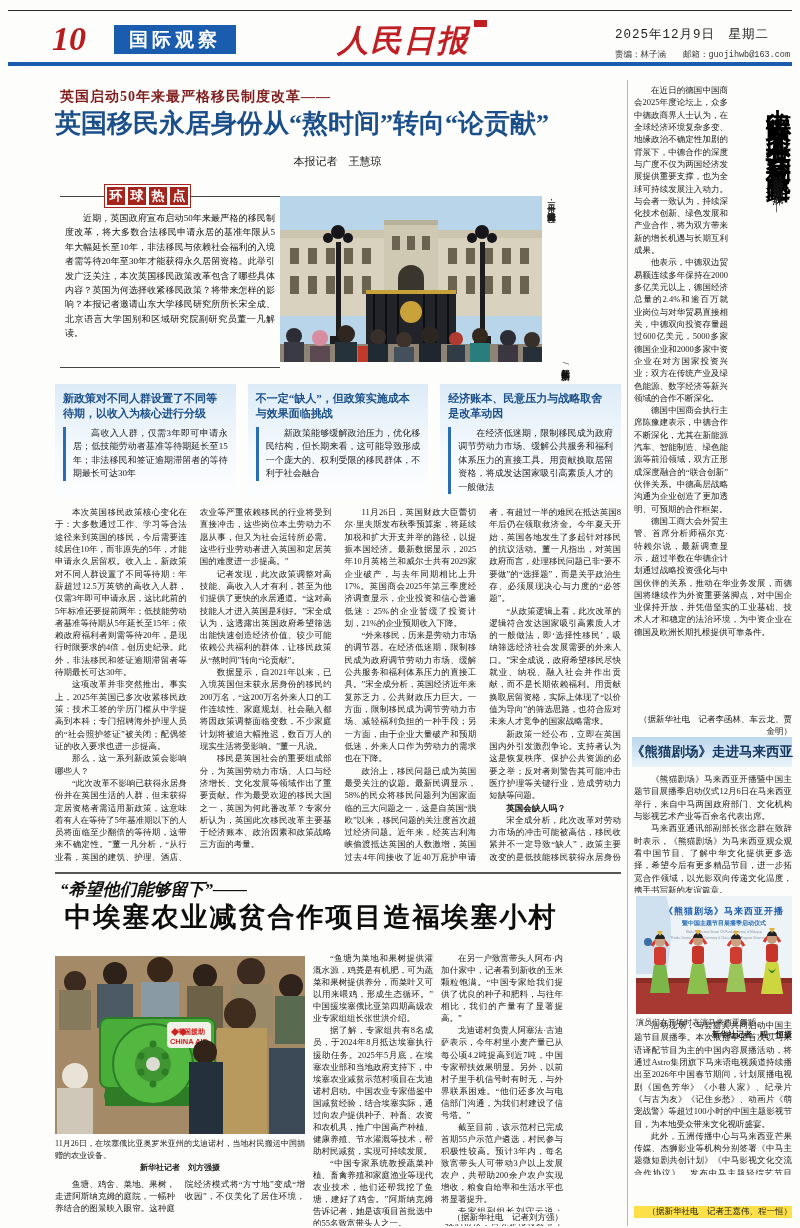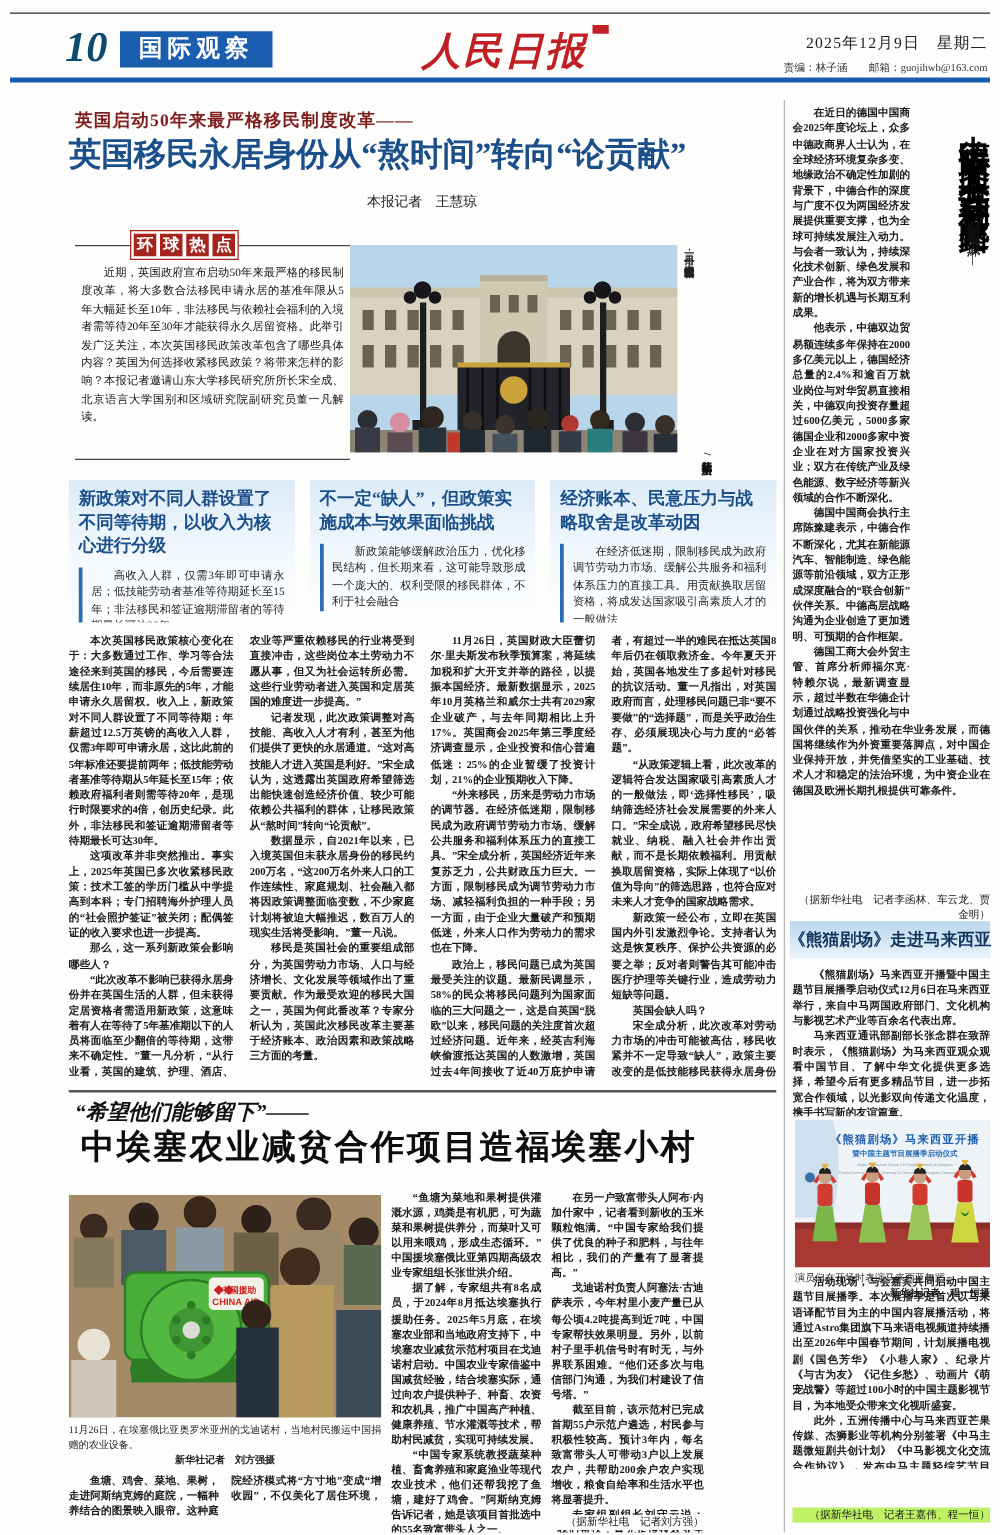--- a/index.html
+++ b/index.html
@@ -2,28 +2,28 @@
 <html lang="zh"><head>
 <meta charset="utf-8">
 <style>
   html,body{margin:0;padding:0;background:#e9e9e9;}
   .page{position:relative;width:800px;height:1228px;background:#fdfdfc;margin:0 auto;overflow:hidden;
         font-family:"Liberation Serif","DejaVu Serif",serif;color:#191919;}
   .abs{position:absolute;}
   
   .topline{left:8px;top:10px;width:784px;height:1px;background:#2b2b2b;}
   .hdr-left{left:52px;top:22px;display:flex;align-items:center;}
-  .pagenum{font-size:34px;font-weight:bold;font-style:italic;color:#0c4a6e;line-height:1;}
-  .section-box{margin-left:10px;background:#1a5dae;color:#fff;font-weight:bold;font-size:19px;
+  .pagenum{font-size:34px;font-weight:bold;font-style:italic;color:#b91c1c;line-height:1;}
+  .section-box{margin-left:28px;background:#1a5dae;color:#fff;font-weight:bold;font-size:19px;
                padding:5px 15px;letter-spacing:4px;line-height:1;}
   .masthead{left:322px;top:20px;width:180px;text-align:center;white-space:nowrap;}
   .mast-main{font-size:31px;font-weight:bold;font-style:italic;color:#c01f24;letter-spacing:2px;}
   .mast-ed{display:inline-block;writing-mode:vertical-rl;background:#c01f24;color:#fff;font-size:8px;
            font-style:normal;padding:2px 1px;margin-left:4px;vertical-align:top;letter-spacing:1px;}
-  .hdr-right{right:10px;top:26px;text-align:right;color:#222;}
+  .hdr-right{right:10px;top:26px;color:#222;font-family:Liberation Mono, monospace;}
   .hdr-date{font-size:12.5px;letter-spacing:1px;}
   .hdr-ed{font-size:8.5px;margin-top:6px;color:#333;}
   .bluerule{left:8px;top:62px;width:784px;height:4px;background:#1a5dae;}
   .v-divider{left:627px;top:80px;width:1px;height:1146px;background:#b5b5b5;}
   
   .uk-kicker{left:60px;top:88px;font-size:14px;font-weight:bold;color:#7f1d1d;letter-spacing:1px;}
   .uk-title{left:55px;top:106px;width:565px;font-size:26px;font-weight:bold;color:#1b4f8a;
             white-space:nowrap;letter-spacing:0px;}
   .uk-byline{left:55px;top:154px;width:565px;text-align:center;font-size:11px;color:#222;}
   .uk-introbox{left:60px;top:196px;width:210px;height:152px;border-top:1px solid #444;
@@ -35,26 +35,26 @@
   .intro-text{font-size:9px;line-height:1.6;text-align:justify;text-indent:2em;color:#111;
               height:140px;overflow:hidden;}
   .uk-photo{left:280px;top:196px;width:262px;height:166px;}
   .uk-vcaption{left:546px;top:198px;height:166px;display:flex;gap:3px;}
   .vtext{writing-mode:vertical-rl;font-size:8.5px;line-height:1.3;color:#222;}
   .vcredit{writing-mode:vertical-rl;font-size:8.5px;font-weight:bold;align-self:flex-end;color:#111;}
   
   .uk-boxes{left:55px;top:384px;width:566px;height:114px;display:flex;gap:12px;}
   .sumbox{flex:1;background:linear-gradient(180deg,#dcebf7 0%,#f4f9fd 55%,#fdfeff 100%);
           padding:7px 8px;overflow:hidden;}
-  .sumbox h4{margin:0 0 6px 0;font-size:14px;line-height:1.35;color:#1b4f8a;}
+  .sumbox h4{margin:0 0 6px 0;font-size:11px;line-height:1.35;color:#1b4f8a;}
   .sumtext{border-left:3px solid #2a6db5;padding-left:7px;font-size:9px;line-height:1.5;
            color:#222;text-indent:2em;text-align:justify;}
   .uk-body{left:55px;top:506px;width:566px;height:358px;column-count:4;column-gap:13px;
            column-fill:auto;font-size:8.5px;line-height:1.45;text-align:justify;overflow:hidden;}
-  p.para{margin:0;text-indent:2em;font-weight:bold;}
+  p.para{margin:0;text-indent:2em;}
   p.para.bold{font-weight:bold;}
   .h-divider{left:55px;top:872px;width:566px;height:2px;background:#555;}
   
   .eth-kicker{left:60px;top:878px;font-size:17px;font-weight:bold;font-style:italic;color:#111;}
   .eth-title{left:55px;top:899px;width:512px;text-align:center;font-size:27px;font-weight:bold;
              color:#0d0d0d;letter-spacing:2px;white-space:nowrap;}
   .eth-photo{left:55px;top:956px;width:250px;height:178px;}
   .eth-caption{left:55px;top:1138px;width:250px;font-size:8px;line-height:1.5;text-align:justify;color:#222;}
   .eth-caption .credit{display:block;text-align:center;font-weight:bold;}
   .eth-colA{left:55px;top:1178px;width:250px;height:48px;column-count:2;column-gap:10px;
@@ -76,21 +76,21 @@
   .panda-banner{left:632px;top:737px;width:160px;height:30px;display:flex;align-items:center;
                 justify-content:center;background:linear-gradient(180deg,#bcd6ec,#eaf4fb);
                 font-size:13.5px;font-weight:bold;color:#12365e;white-space:nowrap;}
   .panda-top{left:634px;top:773px;width:158px;height:120px;font-size:8.5px;line-height:1.45;
              text-align:justify;overflow:hidden;}
   .panda-photo{left:636px;top:896px;width:156px;height:118px;}
   .panda-caption{left:636px;top:1017px;width:156px;font-size:8px;line-height:1.5;color:#222;}
   .panda-caption .credit{display:block;text-align:right;font-weight:bold;}
   .panda-bottom{left:634px;top:1019px;width:158px;height:156px;font-size:8.5px;line-height:1.45;
                 text-align:justify;overflow:hidden;}
-  .panda-byline{left:634px;top:1206px;width:158px;text-align:right;font-size:8.5px;background:#bef264;}
+  .panda-byline{left:634px;top:1206px;width:158px;text-align:right;font-size:8.5px;background:#fde047;}
   svg{display:block;}
 </style>
 </head>
 <body>
 
 <div class="page">
 
   <div class="abs topline"></div>
   <div class="abs hdr-left">
     <span class="pagenum">10</span>

